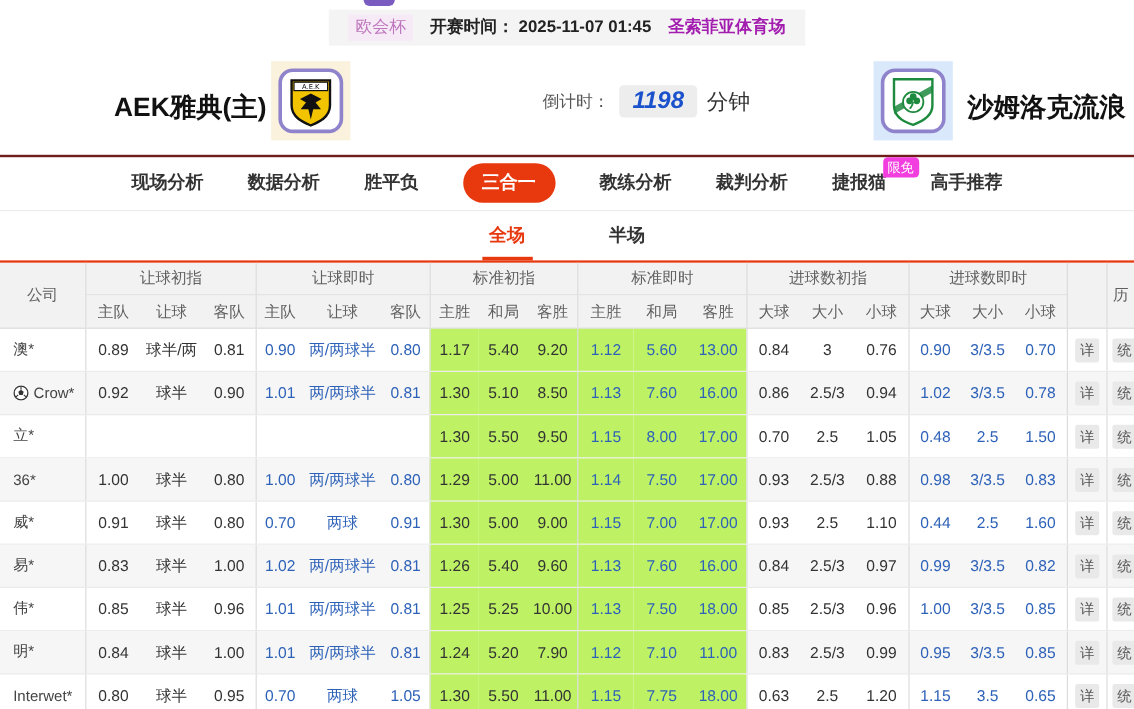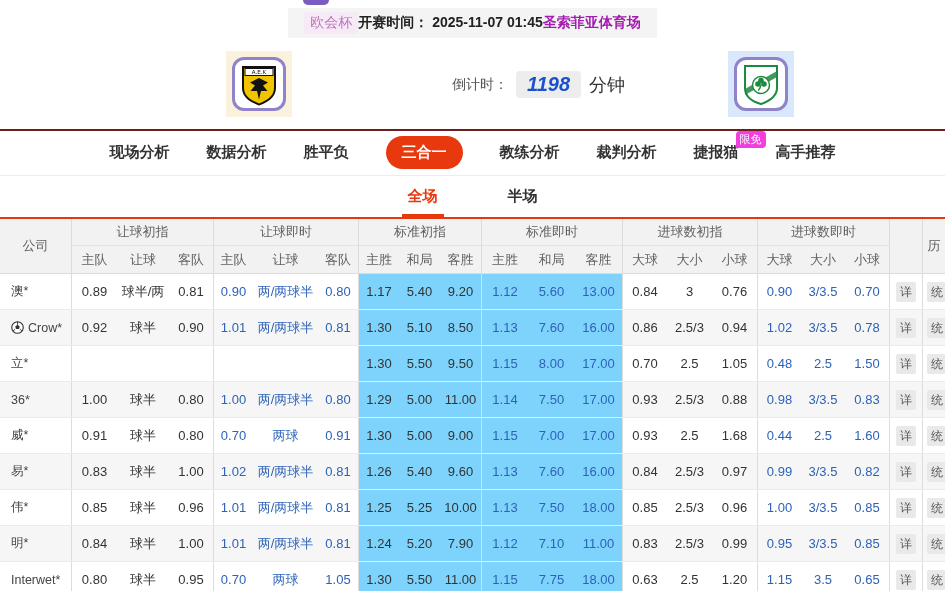--- a/index.html
+++ b/index.html
@@ -4,21 +4,21 @@
 <style>
   * { margin:0; padding:0; box-sizing:border-box; }
   html,body { width:945px; height:591px; overflow:hidden; background:#fff;
     font-family:"Liberation Sans","DejaVu Sans",sans-serif; }
   .page { position:relative; width:945px; height:591px; }
 
   
   .top-deco { position:absolute; left:303px; top:0; width:26px; height:5px;
     background:#7a5bc0; border-radius:0 0 6px 6px; }
   .topbar-wrap { padding-top:8px; display:flex; justify-content:center; }
-  .topbar { display:flex; align-items:center; background:#f4f4f4;
+  .topbar { display:flex; align-items:center; gap:14px; background:#f4f4f4;
     height:30px; padding:0 16px; }
   .league { font-size:14px; color:#bd76bd; background:#f7eaf7; padding:2px 6px; cursor:pointer; }
   .kick { font-size:14px; font-weight:bold; color:#222; }
   .venue { font-size:14px; font-weight:bold; color:#a21caf; }
 
   
   .match { position:relative; height:86px; margin-top:7px; border-bottom:2px solid #6f1d1b; }
   .team-name { position:absolute; top:30px; font-size:22px; font-weight:bold; color:#111; }
   .home-name { left:95px; }
   .away-name { left:806px; }
@@ -53,21 +53,21 @@
     --cols:71px 46px 52px 44px 40px 65px 40px 41px 41px 41px 47px 47px 47px 45px 45px 45px 44px 44px 44px 33px 23px; }
   .thead { display:grid; grid-template-columns:var(--cols); grid-template-rows:27px 27px;
     background:#f2f2f2; border-bottom:1px solid #dcdcdc; }
   .trow { display:grid; grid-template-columns:var(--cols); height:36px; border-bottom:1px solid #ebebeb; }
   .trow.alt { background:#f6f6f6; }
   .cell { display:flex; align-items:center; justify-content:center; font-size:13px; color:#333;
     overflow:hidden; white-space:nowrap; }
   .th { color:#616161; font-size:13px; }
   .gh { border-bottom:1px solid #e3e3e3; }
   .gl { border-left:1px solid #dcdcdc; }
-  .cyan { background:#7dd3fc; }
+  .cyan { background:#bef264; }
   .blue { color:#2e62b8; }
   .company { justify-content:flex-start; padding-left:11px; color:#444; font-size:12.5px; gap:4px; }
   .ball { display:flex; align-items:center; }
   .mini-btn { background:#e9e9e9; color:#555; font-size:12px; line-height:1;
     padding:4px 4px; border-radius:2px; cursor:pointer; }
   .ops { justify-content:center; }
   .hist-cell { justify-content:flex-start; padding-left:4px; }
 </style>
 </head>
 <body>
@@ -81,20 +81,21 @@
       <span class="league">欧会杯</span>
       <span class="kick">
         <span>开赛时间：</span>
         <span>2025-11-07 01:45</span>
       </span>
       <span class="venue">圣索菲亚体育场</span>
     </div>
   </div>
 
   <div class="match">
+    <div class="team-name home-name">AEK雅典(主)</div>
 
     <div class="tile-bg home-bg">
       <div class="tile">
         <svg width="40" height="44" viewBox="0 0 40 44">
           <path d="M4 5 h32 v21 c0 10 -10 14 -16 16.5 C14 40 4 36 4 26 z" fill="#f2c400" stroke="#111" stroke-width="2"></path>
           <rect x="6" y="6.5" width="28" height="7" fill="#fff" stroke="#111" stroke-width="1"></rect>
           <text x="20" y="12.4" font-size="5.6" text-anchor="middle" fill="#111" font-family="DejaVu Sans">A.E.K</text>
           <path d="M20 16 l-9 4.5 5 3 -4.5 5.5 6.5 0 2 8.5 2 -8.5 6.5 0 -4.5 -5.5 5 -3 z" fill="#111"></path>
         </svg>
       </div>
@@ -113,20 +114,21 @@
           <path d="M4 27 L36 9 L36 15 L4 33 z" fill="#1d8a3e" opacity="0.85"></path>
           <circle cx="20" cy="23" r="8.5" fill="#fff" stroke="#1d8a3e" stroke-width="1.5"></circle>
           <circle cx="17" cy="22" r="2.8" fill="#1d8a3e"></circle>
           <circle cx="23" cy="22" r="2.8" fill="#1d8a3e"></circle>
           <circle cx="20" cy="18.5" r="2.8" fill="#1d8a3e"></circle>
           <path d="M20 23 q-1 4 -3 5.5" stroke="#1d8a3e" stroke-width="1.4" fill="none"></path>
         </svg>
       </div>
     </div>
 
+    <div class="team-name away-name">沙姆洛克流浪</div>
   </div>
 
   <div class="nav">
       <div class="nav-item">现场分析</div>
       <div class="nav-item">数据分析</div>
       <div class="nav-item">胜平负</div>
       <div class="nav-item active">三合一</div>
       <div class="nav-item">教练分析</div>
       <div class="nav-item">裁判分析</div>
       <div class="nav-item">捷报猫<span class="badge">限免</span></div>
@@ -302,21 +304,21 @@
         <div class="cell blue">两球</div>
         <div class="cell blue">0.91</div>
         <div class="cell cyan gl">1.30</div>
         <div class="cell cyan">5.00</div>
         <div class="cell cyan">9.00</div>
         <div class="cell cyan blue gl">1.15</div>
         <div class="cell cyan blue">7.00</div>
         <div class="cell cyan blue">17.00</div>
         <div class="cell  gl">0.93</div>
         <div class="cell ">2.5</div>
-        <div class="cell ">1.68</div>
+        <div class="cell ">1.10</div>
         <div class="cell blue gl">0.44</div>
         <div class="cell blue">2.5</div>
         <div class="cell blue">1.60</div>
         <div class="cell gl ops">
           <span class="mini-btn">详</span>
         </div>
         <div class="cell gl hist-cell">
           <span class="mini-btn">统</span>
         </div>
       </div>

